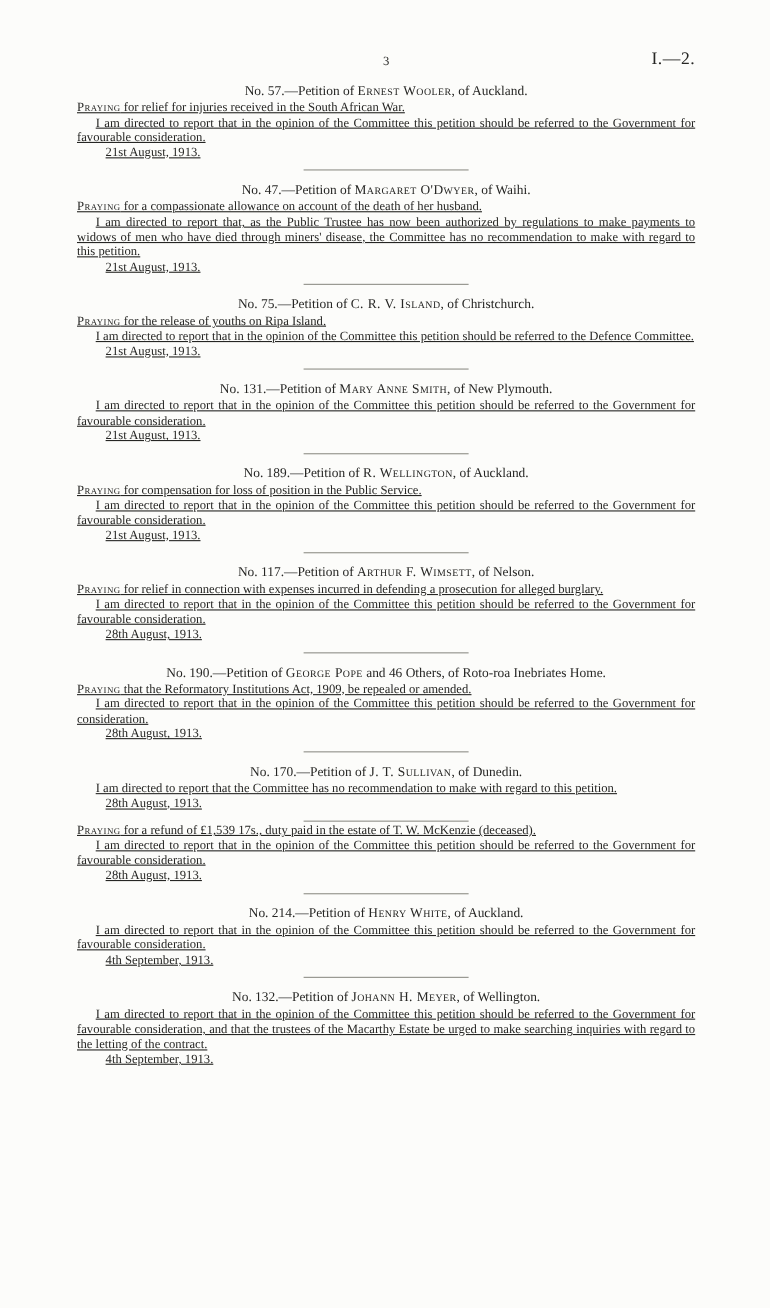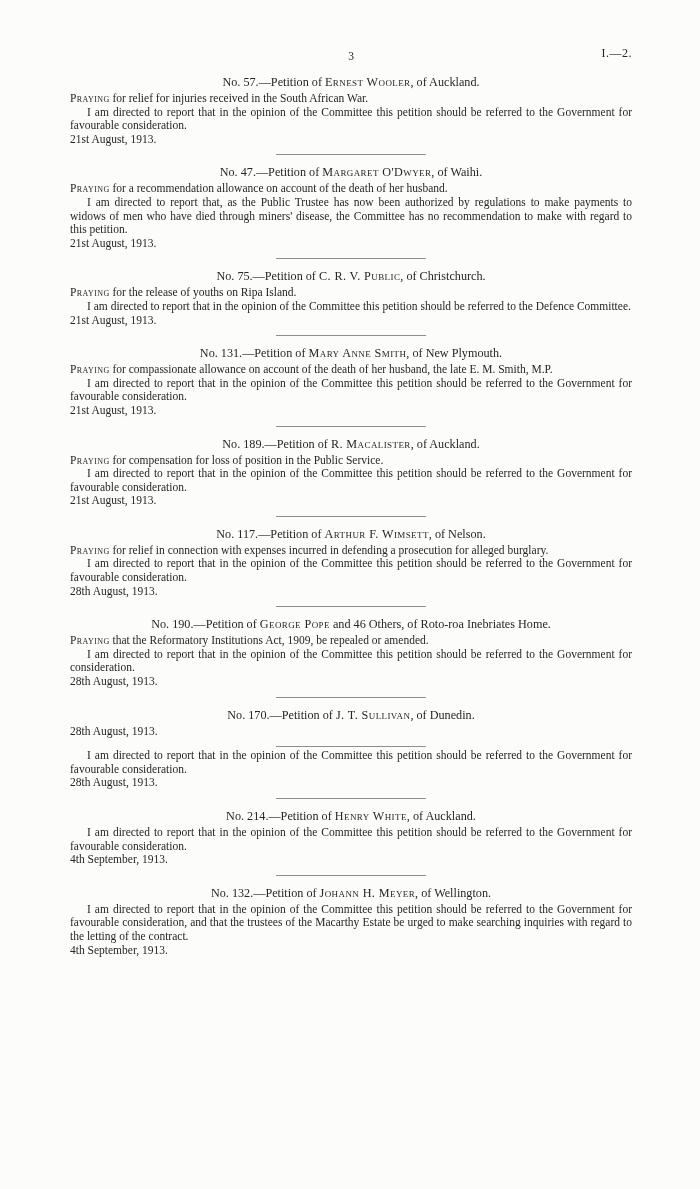--- a/index.html
+++ b/index.html
@@ -26,38 +26,40 @@
     height: 15px;
   }
   .page-number {
     text-align: center;
     font-size: 11.5px;
   }
   .doc-ref {
     position: absolute;
     right: 0;
     top: -3px;
-    font-size: 12px;
+    font-size: 16px;
     letter-spacing: 0.5px;
   }
   .petition-title {
     margin: 10px 0 3px 0;
     text-align: center;
     font-size: 12.2px;
     font-weight: normal;
     line-height: 14px;
   }
   p {
     margin: 0;
     text-align: justify;
+    text-decoration: underline;
   }
   .report {
     text-indent: 17px;
   }
   .date {
+    margin-left: 26px;
     text-align: left;
   }
   .sc {
     font-variant: small-caps;
     letter-spacing: 0.4px;
     text-align: right;
   }
   .rule {
     width: 150px;
     height: 0;
@@ -78,44 +80,43 @@
   <article class="petition">
     <h2 class="petition-title"><span>No. 57.—Petition of </span><span class="sc">Ernest Wooler</span><span>, of Auckland.</span></h2>
     <p class="praying"><span class="sc">Praying</span><span> for relief for injuries received in the South African War.</span></p>
     <p class="report">I am directed to report that in the opinion of the Committee this petition should be referred to the Government for favourable consideration.</p>
     <p class="date">21st August, 1913.</p>
     <div class="rule"></div>
   </article>
 
   <article class="petition">
     <h2 class="petition-title"><span>No. 47.—Petition of </span><span class="sc">Margaret O'Dwyer</span><span>, of Waihi.</span></h2>
-    <p class="praying"><span class="sc">Praying</span><span> for a recommendation allowance on account of the death of her husband.</span></p>
+    <p class="praying"><span class="sc">Praying</span><span> for a compassionate allowance on account of the death of her husband.</span></p>
     <p class="report">I am directed to report that, as the Public Trustee has now been authorized by regulations to make payments to widows of men who have died through miners' disease, the Committee has no recommendation to make with regard to this petition.</p>
     <p class="date">21st August, 1913.</p>
     <div class="rule"></div>
   </article>
 
   <article class="petition">
-    <h2 class="petition-title"><span>No. 75.—Petition of </span><span class="sc">C. R. V. Public</span><span>, of Christchurch.</span></h2>
+    <h2 class="petition-title"><span>No. 75.—Petition of </span><span class="sc">C. R. V. Island</span><span>, of Christchurch.</span></h2>
     <p class="praying"><span class="sc">Praying</span><span> for the release of youths on Ripa Island.</span></p>
     <p class="report">I am directed to report that in the opinion of the Committee this petition should be referred to the Defence Committee.</p>
     <p class="date">21st August, 1913.</p>
     <div class="rule"></div>
   </article>
 
   <article class="petition">
     <h2 class="petition-title"><span>No. 131.—Petition of </span><span class="sc">Mary Anne Smith</span><span>, of New Plymouth.</span></h2>
-    <p class="praying"><span class="sc">Praying</span><span> for compassionate allowance on account of the death of her husband, the late E. M. Smith, M.P.</span></p>
     <p class="report">I am directed to report that in the opinion of the Committee this petition should be referred to the Government for favourable consideration.</p>
     <p class="date">21st August, 1913.</p>
     <div class="rule"></div>
   </article>
 
   <article class="petition">
-    <h2 class="petition-title"><span>No. 189.—Petition of </span><span class="sc">R. Macalister</span><span>, of Auckland.</span></h2>
+    <h2 class="petition-title"><span>No. 189.—Petition of </span><span class="sc">R. Wellington</span><span>, of Auckland.</span></h2>
     <p class="praying"><span class="sc">Praying</span><span> for compensation for loss of position in the Public Service.</span></p>
     <p class="report">I am directed to report that in the opinion of the Committee this petition should be referred to the Government for favourable consideration.</p>
     <p class="date">21st August, 1913.</p>
     <div class="rule"></div>
   </article>
 
   <article class="petition">
     <h2 class="petition-title"><span>No. 117.—Petition of </span><span class="sc">Arthur F. Wimsett</span><span>, of Nelson.</span></h2>
     <p class="praying"><span class="sc">Praying</span><span> for relief in connection with expenses incurred in defending a prosecution for alleged burglary.</span></p>
     <p class="report">I am directed to report that in the opinion of the Committee this petition should be referred to the Government for favourable consideration.</p>
@@ -126,25 +127,27 @@
   <article class="petition">
     <h2 class="petition-title"><span>No. 190.—Petition of </span><span class="sc">George Pope</span><span> and 46 Others, of Roto-roa Inebriates Home.</span></h2>
     <p class="praying"><span class="sc">Praying</span><span> that the Reformatory Institutions Act, 1909, be repealed or amended.</span></p>
     <p class="report">I am directed to report that in the opinion of the Committee this petition should be referred to the Government for consideration.</p>
     <p class="date">28th August, 1913.</p>
     <div class="rule"></div>
   </article>
 
   <article class="petition">
     <h2 class="petition-title"><span>No. 170.—Petition of </span><span class="sc">J. T. Sullivan</span><span>, of Dunedin.</span></h2>
+    <p class="report">I am directed to report that the Committee has no recommendation to make with regard to this petition.</p>
     <p class="date">28th August, 1913.</p>
     <div class="rule"></div>
   </article>
 
   <article class="petition">
+    <p class="praying"><span class="sc">Praying</span><span> for a refund of £1,539 17s., duty paid in the estate of T. W. McKenzie (deceased).</span></p>
     <p class="report">I am directed to report that in the opinion of the Committee this petition should be referred to the Government for favourable consideration.</p>
     <p class="date">28th August, 1913.</p>
     <div class="rule"></div>
   </article>
 
   <article class="petition">
     <h2 class="petition-title"><span>No. 214.—Petition of </span><span class="sc">Henry White</span><span>, of Auckland.</span></h2>
     <p class="report">I am directed to report that in the opinion of the Committee this petition should be referred to the Government for favourable consideration.</p>
     <p class="date">4th September, 1913.</p>
     <div class="rule"></div>

